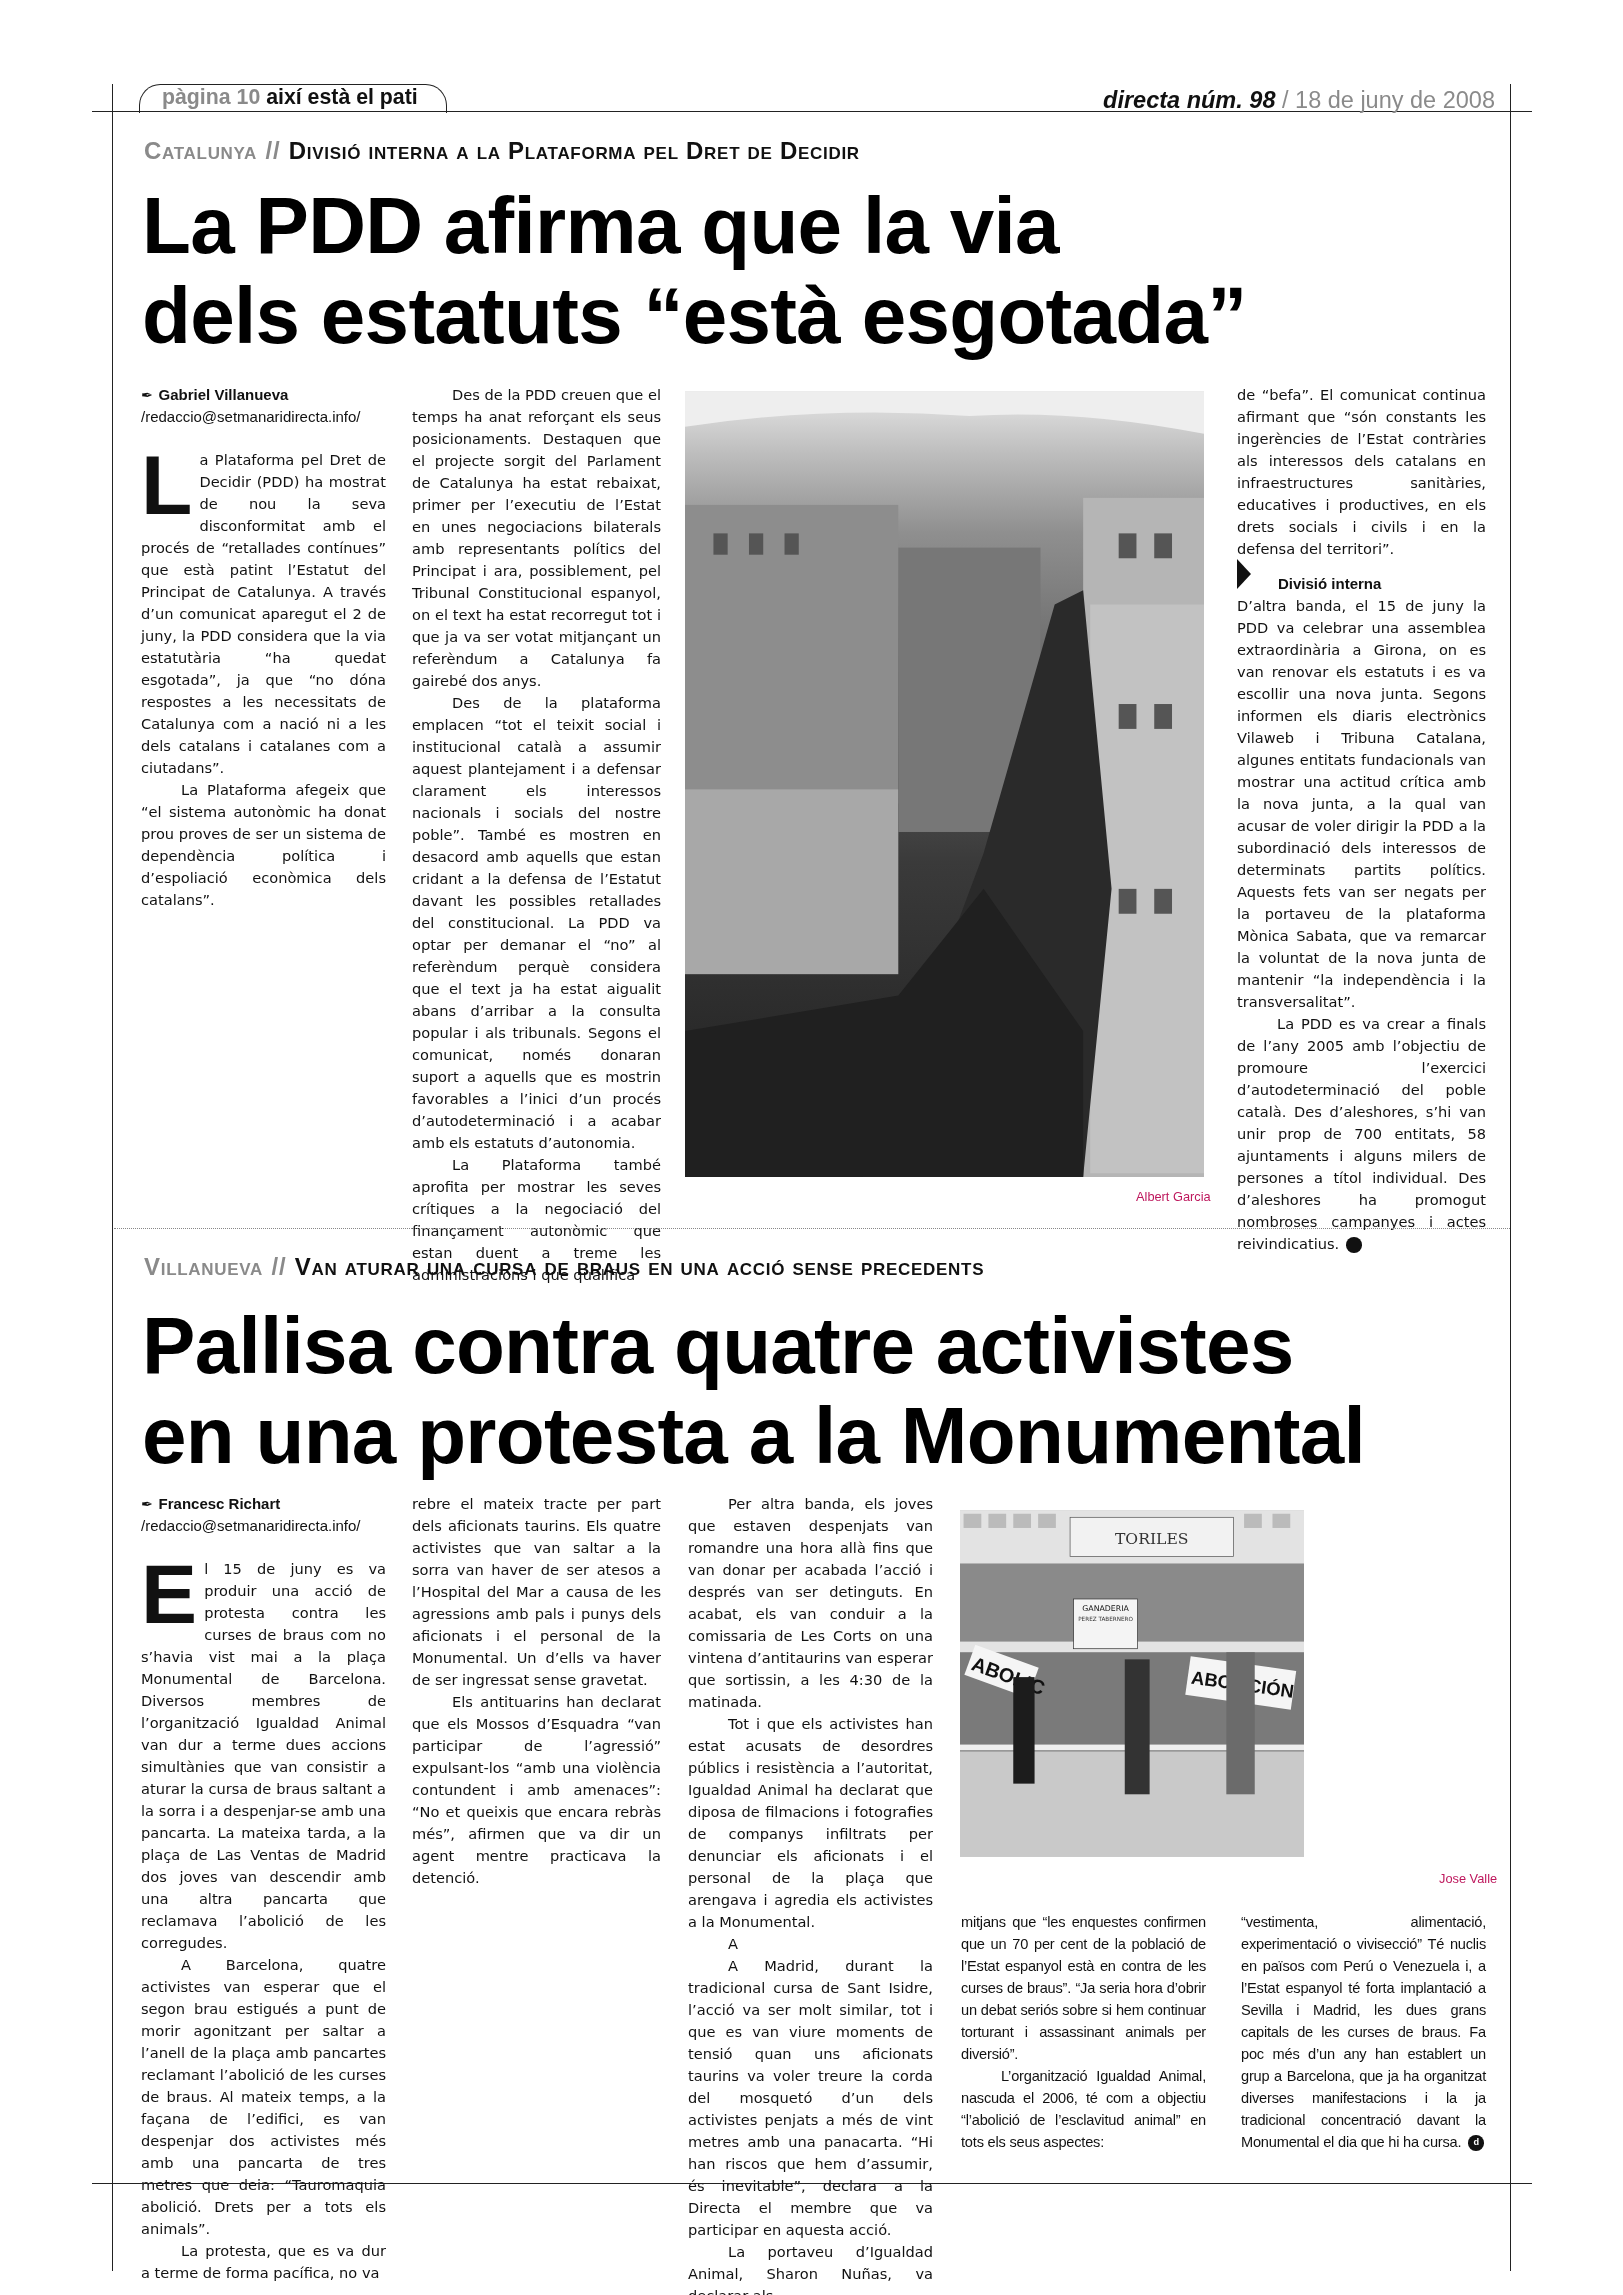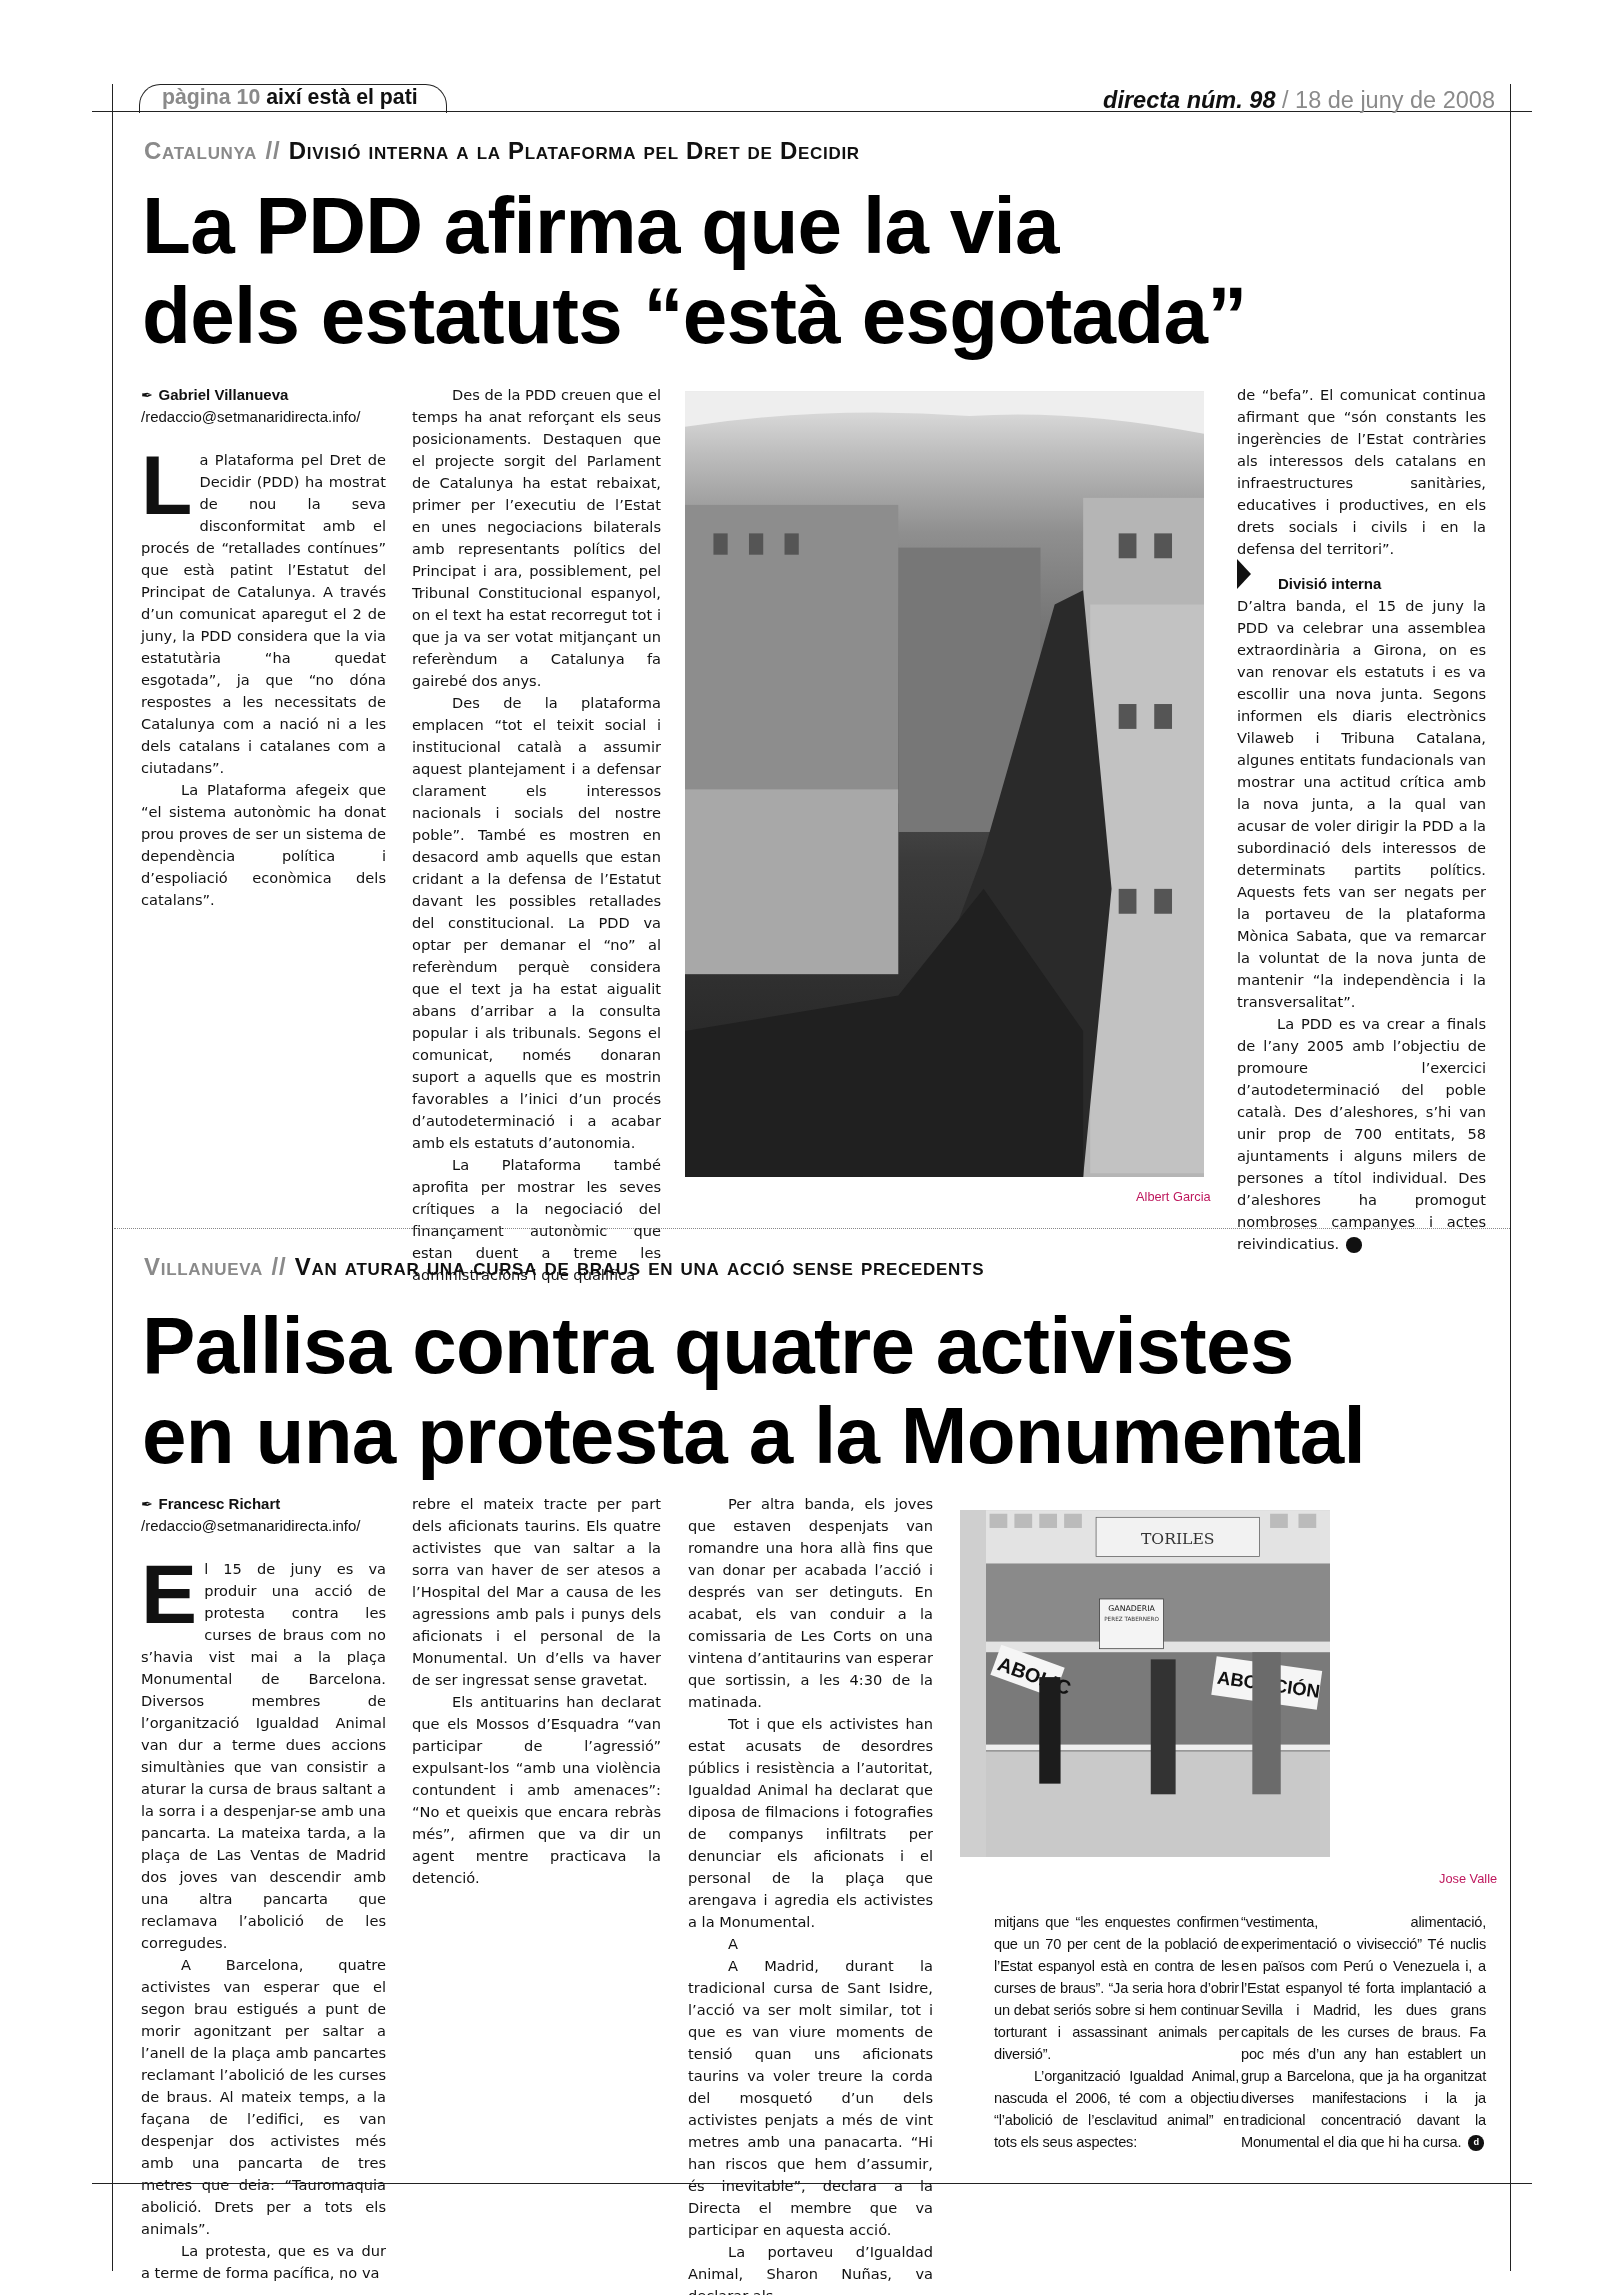--- a/index.html
+++ b/index.html
@@ -142,21 +142,21 @@
 </div>
 
 <div class="col" style="left:688px; top:1493px; width:245px;">
   <p>Per altra banda, els joves que estaven despenjats van romandre una hora allà fins que van donar per acabada l’acció i després van ser detinguts. En acabat, els van conduir a la comissaria de Les Corts on una vintena d’antitaurins van esperar que sortissin, a les 4:30 de la matinada.</p>
   <p>Tot i que els activistes han estat acusats de desordres públics i resistència a l’autoritat, Igualdad Animal ha declarat que diposa de filmacions i fotografies de companys infiltrats per denunciar els aficionats i el personal de la plaça que arengava i agredia els activistes a la Monumental.</p>
   <p><span>A</span></p>
   <p>A Madrid, durant la tradicional cursa de Sant Isidre, l’acció va ser molt similar, tot i que es van viure moments de tensió quan uns aficionats taurins va voler treure la corda del mosquetó d’un dels activistes penjats a més de vint metres amb una panacarta. “Hi han riscos que hem d’assumir, és inevitable”, declara a la Directa el membre que va participar en aquesta acció.</p>
   <p>La portaveu d’Igualdad Animal, Sharon Nuñas, va declarar als</p>
 </div>
 
-<div class="photo" style="left:960px; top:1510px; width:344px; height:347px; background:#cfcfcf;padding-left:26px;">
+<div class="photo" style="left:960px; top:1510px; width:344px; height:347px; background:#cfcfcf;">
   <svg width="348" height="347" viewBox="0 0 490 488">
     <rect x="0" y="0" width="490" height="200" fill="#e3e3e3"></rect>
     <g fill="#bbb">
       <rect x="5" y="5" width="25" height="20"></rect>
         <rect x="40" y="5" width="25" height="20"></rect>
         <rect x="75" y="5" width="25" height="20"></rect>
         <rect x="110" y="5" width="25" height="20"></rect>
       <rect x="400" y="5" width="25" height="20"></rect>
         <rect x="440" y="5" width="25" height="20"></rect>
     </g>
@@ -177,21 +177,21 @@
         <rect x="320" y="215" width="150" height="55" fill="#f5f5f5"></rect>
         <text x="325" y="253" font-size="26" font-weight="bold" font-family="Liberation Sans, sans-serif" fill="#111">ABOLICIÓN</text>
       </g>
     <rect x="75" y="235" width="30" height="150" fill="#1c1c1c"></rect>
     <rect x="232" y="210" width="35" height="190" fill="#333"></rect>
     <rect x="375" y="200" width="40" height="200" fill="#6b6b6b"></rect>
   </svg>
 </div>
 <div class="credit" style="left:1439px; top:1871px;">Jose Valle</div>
 
-<div class="col cond" style="left:994px; top:1911px; width:245px;">
+<div class="col cond" style="left:961px; top:1911px; width:245px;">
   <p class="noind">mitjans que “les enquestes confirmen que un 70 per cent de la població de l’Estat espanyol està en contra de les curses de braus”. “Ja seria hora d’obrir un debat seriós sobre si hem continuar torturant i assassinant animals per diversió”.</p>
   <p>L’organització Igualdad Animal, nascuda el 2006, té com a objectiu “l’abolició de l’esclavitud animal” en tots els seus aspectes:</p>
 </div>
 
 <div class="col cond" style="left:1241px; top:1911px; width:245px;">
   <p class="noind"><span>“vestimenta, alimentació, experimentació o vivisecció” Té nuclis en països com Perú o Venezuela i, a l’Estat espanyol té forta implantació a Sevilla i Madrid, les dues grans capitals de les curses de braus. Fa poc més d’un any han establert un grup a Barcelona, que ja ha organitzat diverses manifestacions i la ja tradicional concentració davant la Monumental el dia que hi ha cursa.</span><span class="endmark">d</span></p>
 </div>
 
 <div class="hline" style="left:92px; top:2183px; width:1440px;"></div>
 

